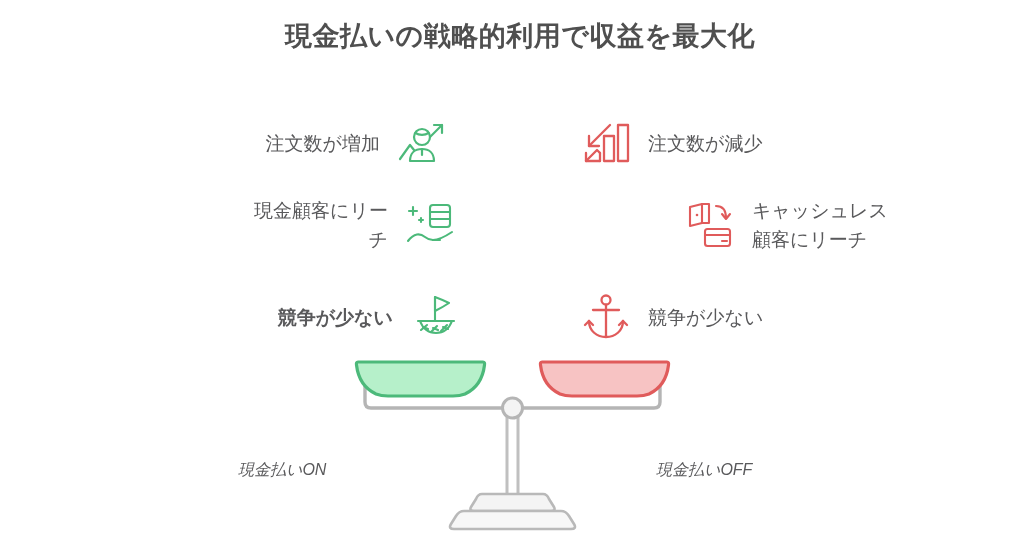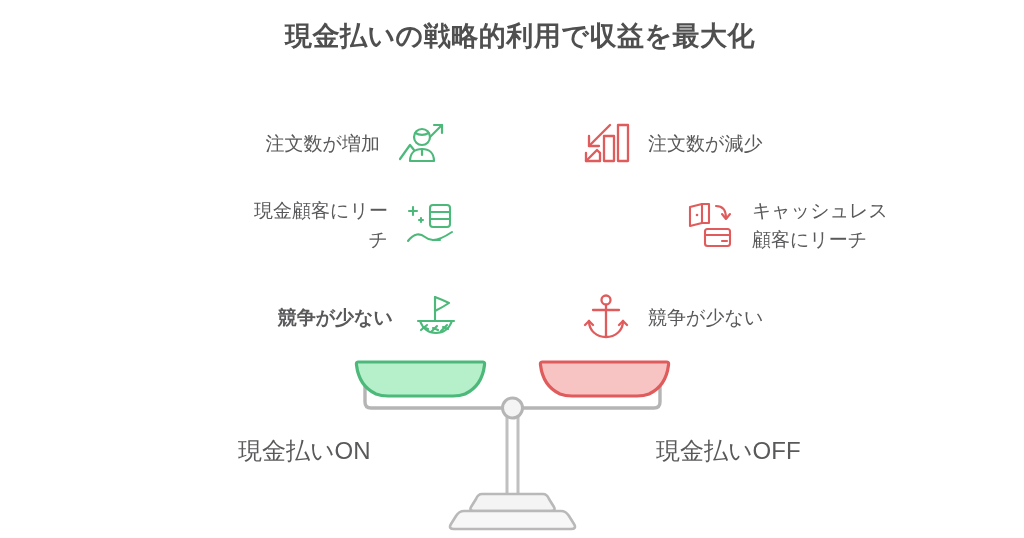--- a/index.html
+++ b/index.html
@@ -78,23 +78,24 @@
     left: 335px;
     top: 352px;
     width: 355px;
     height: 186px;
   }
   .scale svg { display: block; }
 
   
   .bottom-label {
     position: absolute;
-    font-size: 24px;
+    font-size: 16px;
     color: #59595b;
-    top: 435px;
+    top: 460px;
+    font-style: italic;
   }
   #label-on  { left: 238px; }
   #label-off { left: 650px; margin-left: 6px; }
 </style>
 </head>
 <body>
 
 <div class="title">現金払いの戦略的利用で収益を最大化</div>
 
 <div class="row left" id="row-l1">

